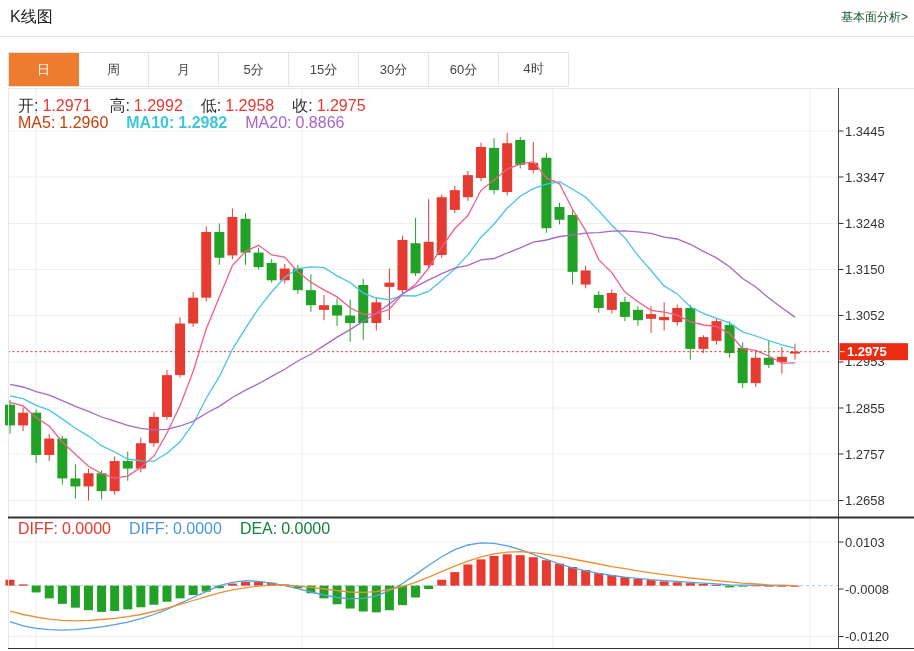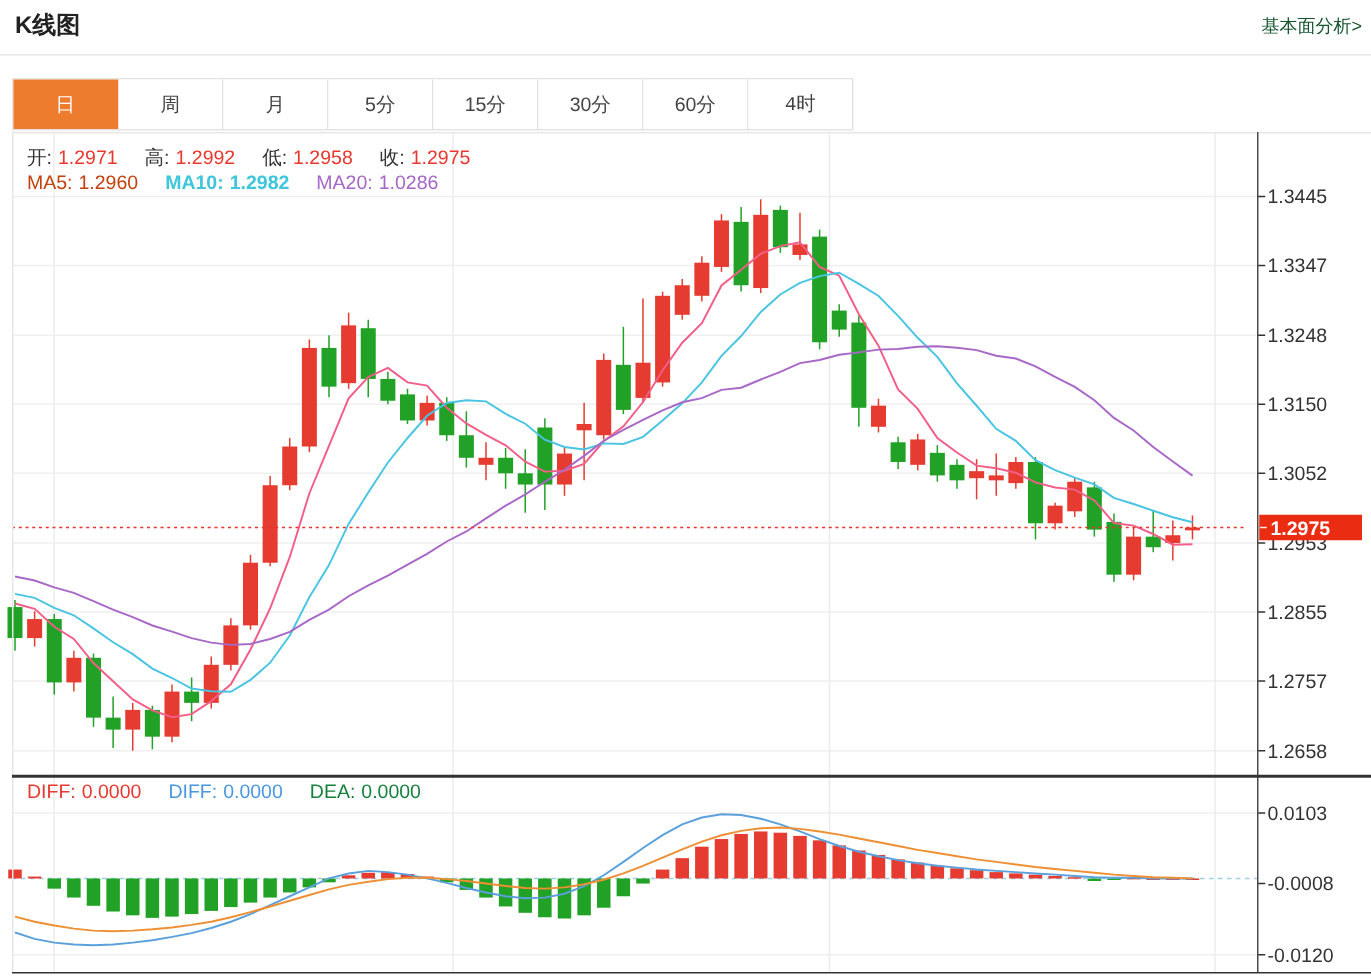--- a/index.html
+++ b/index.html
@@ -1,29 +1,29 @@
 <!DOCTYPE html>
 <html><head>
 <meta charset="utf-8">
 <style>
   html,body{margin:0;padding:0;}
   body{
     width:914px;height:651px;position:relative;overflow:hidden;
     background:#fff;font-family:"Liberation Sans",sans-serif;color:#333;
   }
-  .page-title{position:absolute;left:10px;top:7px;font-size:16px;font-weight:bold;color:#222;}
+  .page-title{position:absolute;left:10px;top:7px;font-size:16px;font-weight:normal;color:#222;}
   .top-link{position:absolute;right:6px;top:9px;font-size:12px;color:#14532d;text-decoration:none;cursor:pointer;}
   .title-divider{position:absolute;left:0;top:36px;width:914px;height:1px;background:#e8e8e8;}
   .tabbar{position:absolute;left:8px;top:52px;display:flex;list-style:none;margin:0;padding:0;
     border:1px solid #e3e3e3;z-index:3;background:#fff;}
   .tabbar li{width:69px;height:33px;line-height:33px;text-align:center;font-size:13px;color:#444;
     border-right:1px solid #e3e3e3;cursor:pointer;background:#fff;}
   .tabbar li:last-child{border-right:none;font-family:Liberation Mono, monospace;}
   .tabbar li.active{color:#fff;border-color:transparent;}
-  .overlay-row{position:absolute;left:18px;z-index:2;font-size:13px;white-space:nowrap;}
+  .overlay-row{position:absolute;left:18px;z-index:2;font-size:16px;white-space:nowrap;}
   .overlay-row span{margin-right:4px;}
   .overlay-row .grp{margin-right:14px;}
   #chart-svg{position:absolute;left:0;top:0;z-index:1;}
   svg text{font-family:"Liberation Sans",sans-serif;font-size:13px;fill:#333;}
   svg text.badge-txt{fill:#fff;font-weight:bold;}
 </style>
 </head>
 <body>
 
 <div class="page-title">K线图</div>
@@ -35,21 +35,21 @@
     <li>周</li>
     <li>月</li>
     <li>5分</li>
     <li>15分</li>
     <li>30分</li>
     <li>60分</li>
     <li>4时</li>
   </ul>
 
 <div class="overlay-row" style="top:96px;"><span class="grp"><span>开:</span><span style="color: rgb(232, 56, 47);">1.2971</span></span><span class="grp"><span>高:</span><span style="color: rgb(232, 56, 47);">1.2992</span></span><span class="grp"><span>低:</span><span style="color: rgb(232, 56, 47);">1.2958</span></span><span class="grp"><span>收:</span><span style="color: rgb(232, 56, 47);">1.2975</span></span></div>
-<div class="overlay-row" style="top:114px;"><span class="grp" style="color: #c2410c;"><span>MA5:</span><span>1.2960</span></span><span class="grp" style="color: rgb(62, 198, 220); font-weight: bold;"><span>MA10:</span><span>1.2982</span></span><span class="grp" style="color: rgb(166, 102, 200);"><span>MA20:</span><span>1.0286</span></span></div>
+<div class="overlay-row" style="top:114px;"><span class="grp" style="color: #c2410c;"><span>MA5:</span><span>1.2960</span></span><span class="grp" style="color: rgb(62, 198, 220); font-weight: bold;"><span>MA10:</span><span>1.2982</span></span><span class="grp" style="color: rgb(166, 102, 200);"><span>MA20:</span><span>0.8866</span></span></div>
 <div class="overlay-row" style="top:520px;"><span class="grp" style="color: rgb(232, 56, 47);"><span>DIFF:</span><span>0.0000</span></span><span class="grp" style="color: rgb(74, 150, 224); margin-top: 40px;"><span>DIFF:</span><span>0.0000</span></span><span class="grp" style="color: #15803d;"><span>DEA:</span><span>0.0000</span></span></div>
 
 <svg id="chart-svg" width="914" height="651">
     <g>
       <line x1="8" y1="131" x2="838" y2="131" stroke="#efefef" stroke-width="1"></line>
       <line x1="8" y1="177.0114358322746" x2="838" y2="177.0114358322746" stroke="#efefef" stroke-width="1"></line>
       <line x1="8" y1="223.4923761118173" x2="838" y2="223.4923761118173" stroke="#efefef" stroke-width="1"></line>
       <line x1="8" y1="269.5038119440919" x2="838" y2="269.5038119440919" stroke="#efefef" stroke-width="1"></line>
       <line x1="8" y1="315.5152477763665" x2="838" y2="315.5152477763665" stroke="#efefef" stroke-width="1"></line>
       <line x1="8" y1="361.9961880559091" x2="838" y2="361.9961880559091" stroke="#efefef" stroke-width="1"></line>

